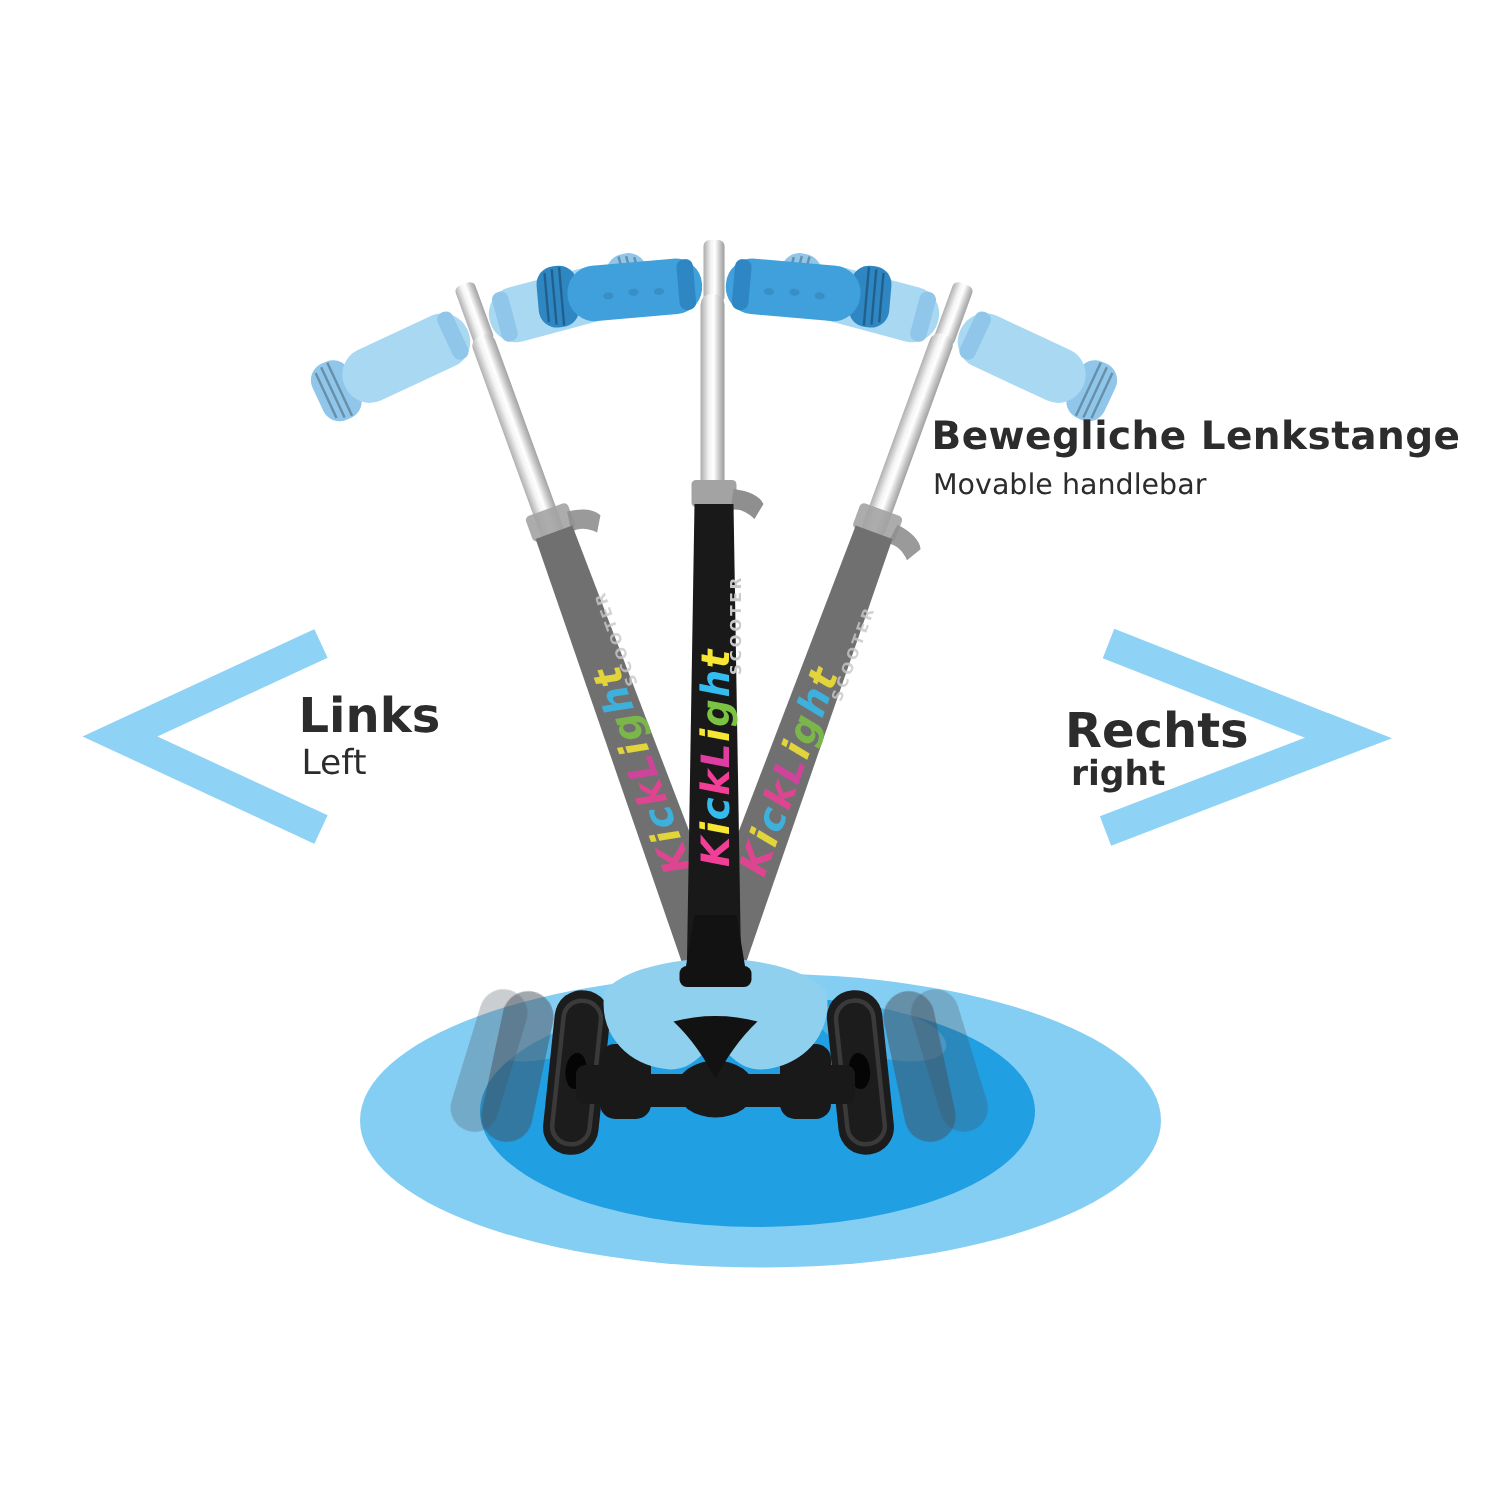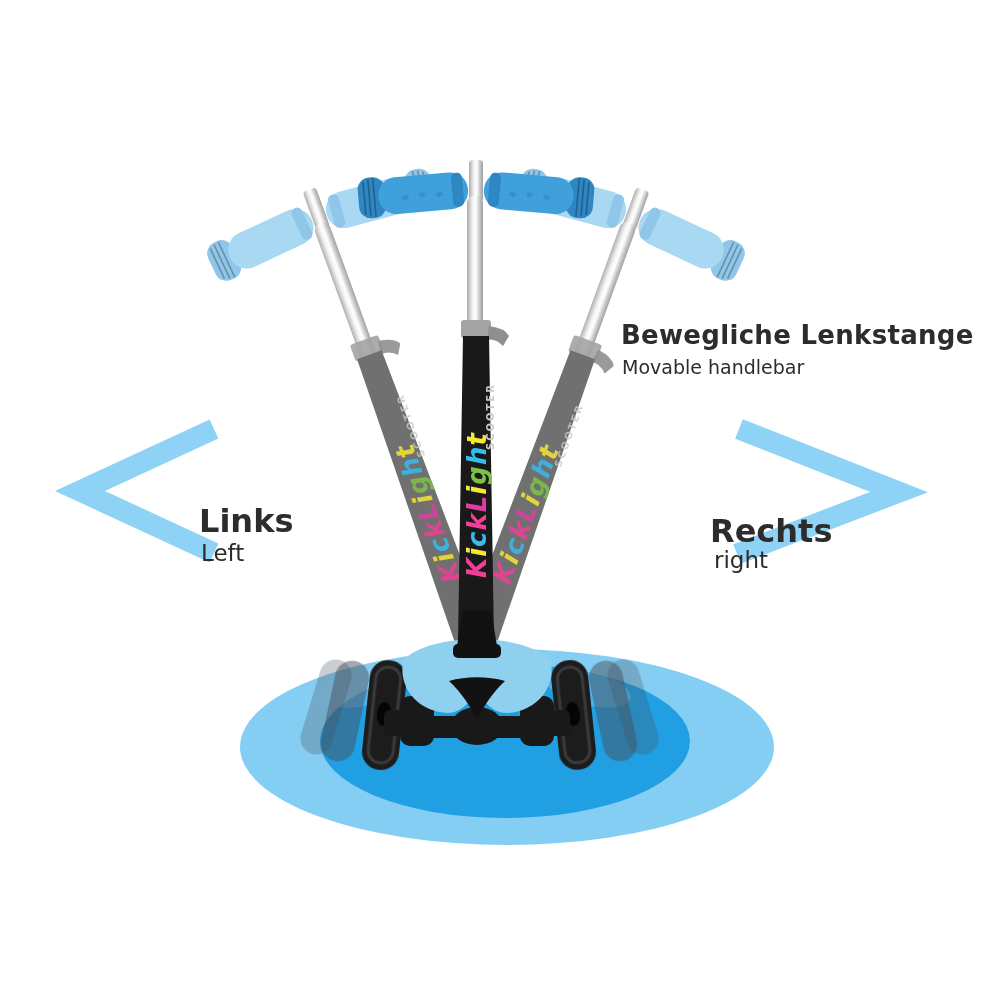--- a/index.html
+++ b/index.html
@@ -1,25 +1,25 @@
 <!DOCTYPE html>
 <html><head>
 <meta charset="utf-8">
 <style>
   html,body{margin:0;padding:0;background:#fff;}
   .stage{position:relative;width:1000px;height:1000px;background:#ffffff;overflow:hidden;
          font-family:"DejaVu Sans", sans-serif;color:#2c2c2c;}
   .stage svg{position:absolute;left:0;top:0;}
-  .txt{position:absolute;white-space:nowrap;margin-top:44px;}
+  .txt{position:absolute;white-space:nowrap;}
   .title-de{left:621px;top:276px;font-size:26px;font-weight:600;letter-spacing:.3px;}
   .title-en{left:622px;top:312px;font-size:19px;font-weight:400;}
   .lbl-links{left:199px;top:458px;font-size:32px;font-weight:700;}
   .lbl-left{left:201px;top:496px;font-size:23px;font-weight:500;text-align:right;}
   .lbl-rechts{left:710px;top:468px;font-size:32px;font-weight:600;}
-  .lbl-right{left:714px;top:503px;font-size:23px;font-weight:400;}
+  .lbl-right{left:714px;top:503px;font-size:23px;font-weight:700;}
 
   
   .chrome{fill:url(#chromeGrad);}
   .metal{fill:#a3a3a3;}
   .lever{fill:#8f8f8f;}
   .unit.ghost .chrome{opacity:.95;}
   .unit.ghost .metal,.unit.ghost .lever{opacity:.9;}
   .unit.main .tube{fill:#191919;}
   .unit.ghost .tube{fill:#707070;}
   .unit.main .cap{fill:#2e86c2;}

